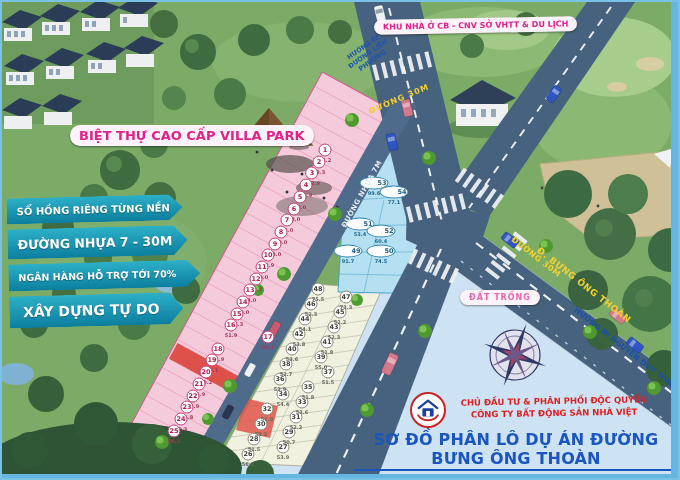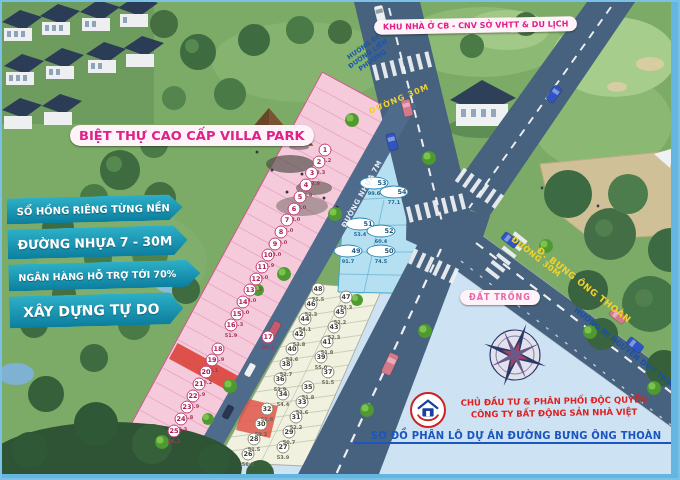--- a/index.html
+++ b/index.html
@@ -37,21 +37,21 @@
     transform:translate(-50%,-50%) rotate(38deg);}
   #lbl-bot{left:582px;top:283px;color:#f2d12e;font-size:9px;letter-spacing:.5px;
     transform:translate(-50%,-50%) rotate(38deg);}
   #lbl-ndt{left:628px;top:350px;color:#1a50a8;font-size:7.5px;
     transform:translate(-50%,-50%) rotate(38deg);}
   #devinfo{left:450px;top:394px;width:204px;text-align:center;color:#e21f1f;font-weight:bold;
     font-size:8.5px;line-height:1.4;transform:rotate(-1deg);}
   #logo{left:408px;top:390px;width:36px;height:36px;border-radius:50%;background:#fff;
     border:2.5px solid #cc2424;box-sizing:border-box;display:flex;align-items:center;justify-content:center;}
   #title{left:352px;top:428px;width:324px;text-align:center;color:#1b55c0;font-weight:bold;
-    font-size:10px;border-bottom:2px solid #1b55c0;padding-bottom:1px;letter-spacing:.2px;}
+    font-size:16px;border-bottom:2px solid #1b55c0;padding-bottom:1px;letter-spacing:.2px;}
   .chip{position:absolute;transform:translate(-50%,-50%);text-align:center;line-height:1;}
   .chip .pn{display:block;width:11px;height:11px;line-height:11px;margin:0 auto;border-radius:50%;
     background:#fff;font-size:6.5px;font-weight:bold;}
   .chip .pa{display:block;font-size:5px;margin-top:1px;font-weight:bold;}
   .chip.pink .pn{border:1px solid #c23a72;color:#b02050;}
   .chip.pink .pa{color:#a03858;}
   .chip.white .pn{border:1px solid #8a8a7a;color:#44443a;}
   .chip.white .pa{color:#66665a;}
   .chip.blue .pn{border:1px solid #2e86b0;color:#1b5e8a;padding-left:16px;}
   .chip.blue .pa{color:#20688f;}

